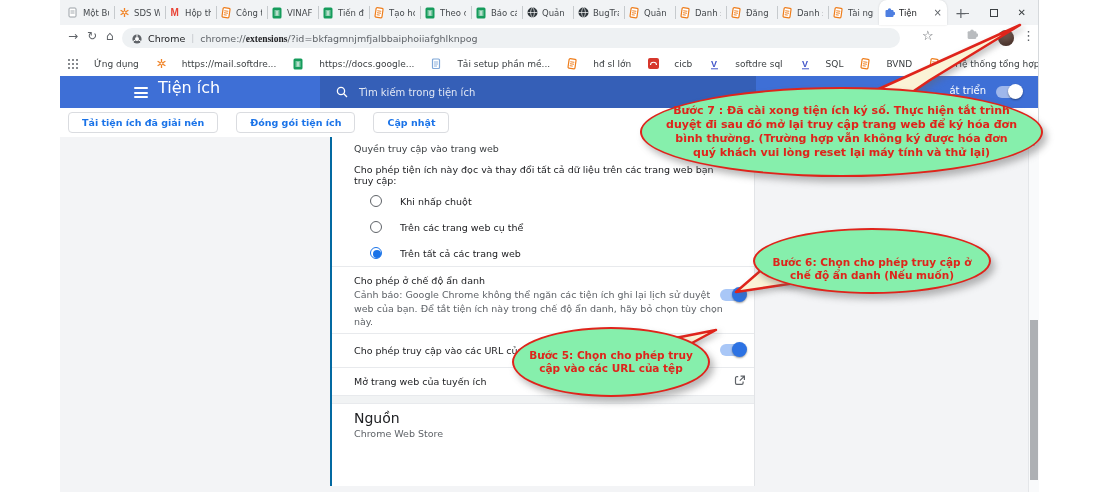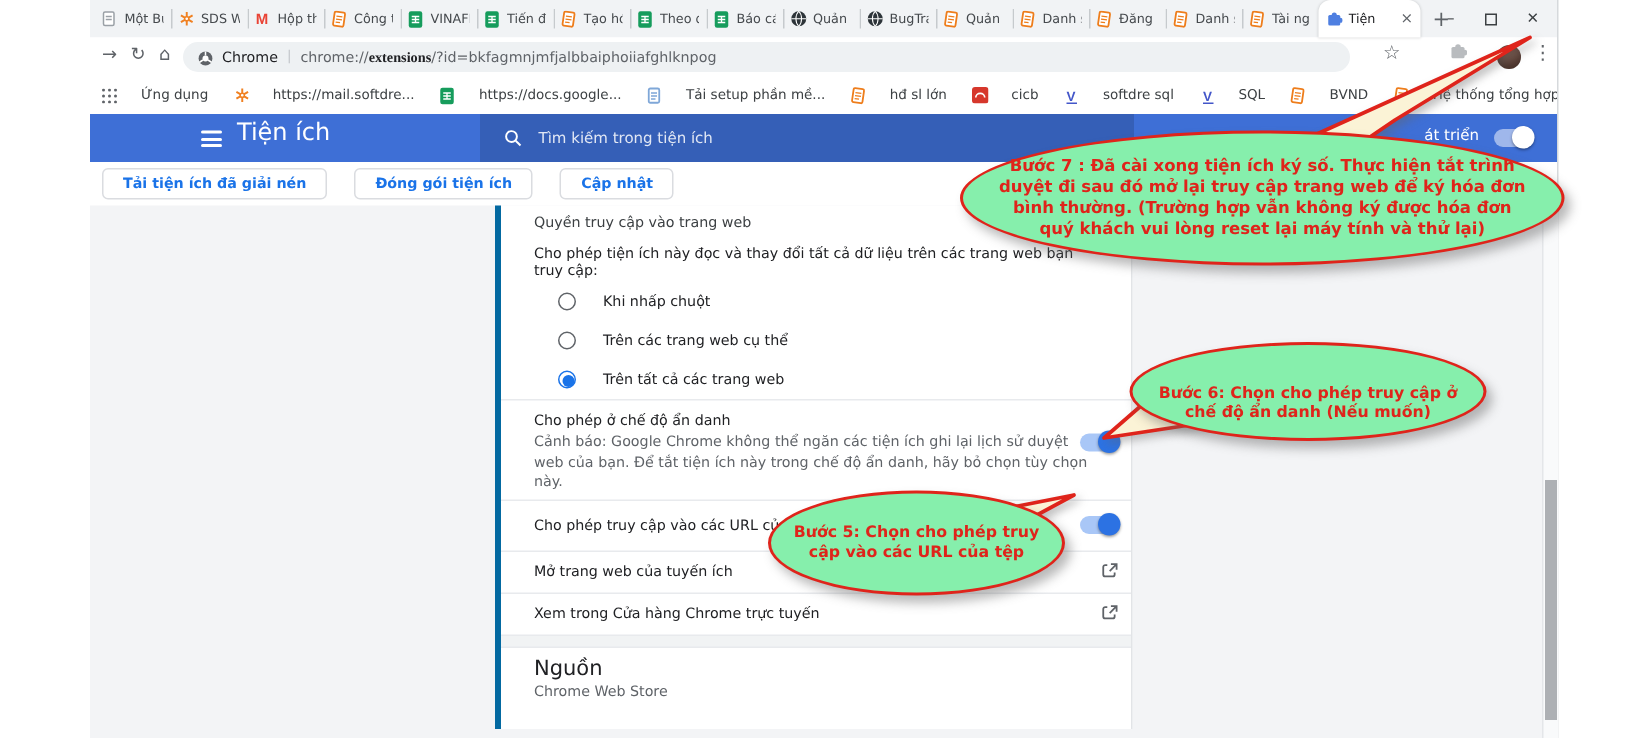--- a/index.html
+++ b/index.html
@@ -51,21 +51,21 @@
   .tg.off{background:#c3c6c9;} .tg.off .knob{left:-1px;background:#fbfbfb;}
   .tg.dev{background:rgba(255,255,255,.5);} .tg.dev .knob{right:-1px;background:#fff;}
   #devtoggle{position:absolute;right:16px;top:10px;}
 
   
   #btnrow{position:absolute;left:0;top:108px;width:100%;height:29px;background:#fff;display:flex;align-items:center;gap:18px;padding-left:8px;}
   .obtn{height:21px;display:inline-flex;align-items:center;padding:0 13px;border:1px solid #dadce0;border-radius:4px;font-size:9.5px;font-weight:bold;color:#1a73e8;background:#fff;}
 
   
   #content{position:absolute;left:0;top:137px;width:100%;height:355px;background:#f3f4f6;}
-  #card{position:absolute;left:270px;top:0;width:425px;height:349px;background:#fff;border-left:4px solid #0369a1;border-right:1px solid #e2e4e7;}
+  #card{position:absolute;left:270px;top:0;width:425px;height:349px;background:#fff;border-left:2px solid #0369a1;border-right:1px solid #e2e4e7;}
   .divider{border-top:1px solid #e8eaed;}
   #sec1{padding:6px 22px 0 22px;}
   #permtitle{font-size:9.5px;color:#3c4043;margin-bottom:10px;}
   #permdesc{font-size:9.5px;color:#202124;margin-bottom:2px;}
   .radiorow{height:26px;display:flex;align-items:center;}
   .radio{width:12px;height:12px;border-radius:50%;border:1.5px solid #5f6368;margin:0 18px 0 16px;flex:none;position:relative;}
   .radio.sel{border-color:#1a73e8;}
   .radio.sel::after{content:"";position:absolute;left:2px;top:2px;width:8px;height:8px;border-radius:50%;background:#1a73e8;}
   .radiolbl{font-size:9.5px;color:#202124;}
   .srow{position:relative;display:flex;align-items:center;padding:0 8px 0 22px;border-bottom:1px solid #e8eaed;}
@@ -491,27 +491,20 @@
                 <span class="knob"></span>
               </span>
             </div>
             <div class="srow h28">
               <div class="lbl">Mở trang web của tuyến ích</div>
               <span class="rctl"><svg width="12" height="12" viewBox="0 0 12 12" fill="none" stroke="#5f6368" stroke-width="1.2">
                   <path d="M4.2 2.2H2.8A1.3 1.3 0 0 0 1.5 3.5v5A1.3 1.3 0 0 0 2.8 9.8h5A1.3 1.3 0 0 0 9.1 8.5V7.1"></path>
                   <path d="M6.6 1.6h3.8v3.8M10.2 1.8L5.8 6.2"></path>
                 </svg></span>
             </div>
-            <div class="srow h28">
-              <div class="lbl">Xem trong Cửa hàng Chrome trực tuyến</div>
-              <span class="rctl"><svg width="12" height="12" viewBox="0 0 12 12" fill="none" stroke="#5f6368" stroke-width="1.2">
-                  <path d="M4.2 2.2H2.8A1.3 1.3 0 0 0 1.5 3.5v5A1.3 1.3 0 0 0 2.8 9.8h5A1.3 1.3 0 0 0 9.1 8.5V7.1"></path>
-                  <path d="M6.6 1.6h3.8v3.8M10.2 1.8L5.8 6.2"></path>
-                </svg></span>
-            </div>
           </div>
         <div id="band"></div>
         <div id="source">
           <div id="srclbl">Nguồn</div>
           <div id="srcval">Chrome Web Store</div>
         </div>
 
       </div>
       <div id="pagescroll">
         <span id="scrollarrow">▲</span>

